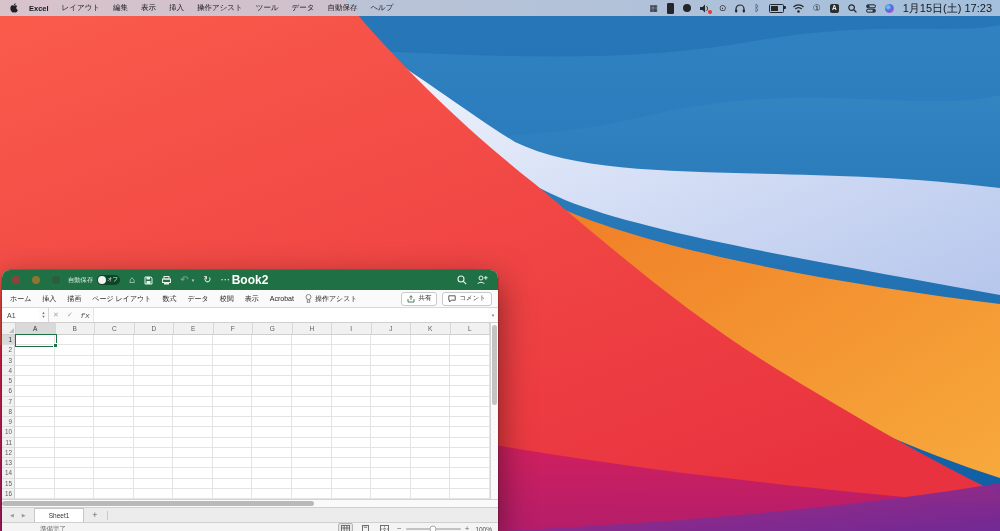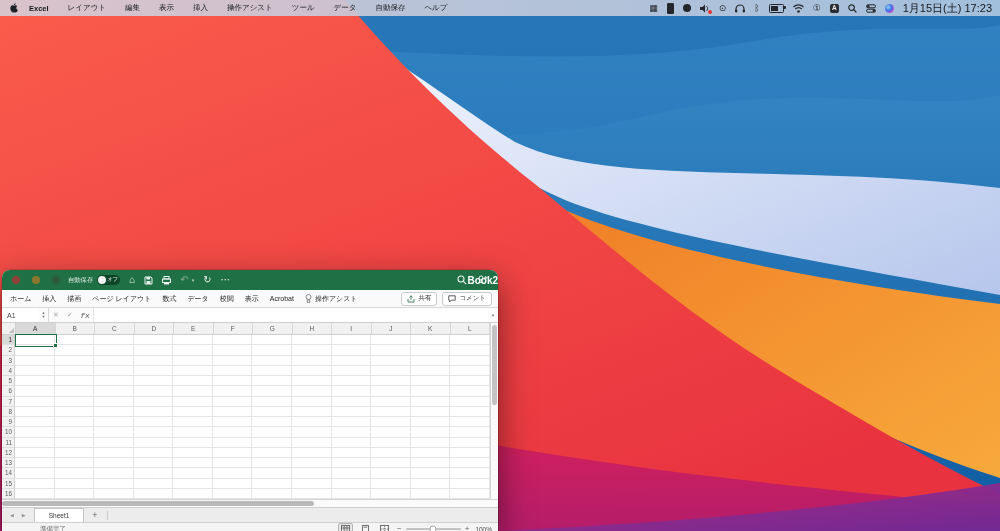--- a/index.html
+++ b/index.html
@@ -6,21 +6,21 @@
   body{width:1000px;height:531px;overflow:hidden;position:relative;
        font-family:"Liberation Sans","DejaVu Sans",sans-serif;
        -webkit-font-smoothing:antialiased;}
   #desktop{position:absolute;inset:0;}
   #wallpaper{position:absolute;inset:0;width:1000px;height:531px;display:block;}
 
   
   #menubar{position:absolute;left:0;top:0;width:1000px;height:16px;
     background:linear-gradient(90deg,rgba(214,204,214,.92),rgba(176,199,224,.9));
     display:flex;align-items:center;font-size:7.5px;color:#16181c;z-index:5;}
-  #menu-items{display:flex;align-items:center;gap:19px;margin-left:8px;}
+  #menu-items{display:flex;align-items:center;gap:13px;margin-left:8px;}
   .mitem{white-space:nowrap;cursor:default;}
   .appname{font-weight:bold;}
   #apple-logo{width:9px;height:10px;margin-left:10px;margin-right:2px;}
   #status-area{margin-left:auto;display:flex;align-items:center;gap:9px;margin-right:8px;}
   .sicon{display:inline-flex;align-items:center;justify-content:center;color:#1d2024;
          font-size:9px;line-height:1;position:relative;}
   .sicon svg{display:block;}
   .icon-batt-v{width:5px;height:9px;border:1px solid #23262b;border-radius:1px;background:#23262b;}
   .icon-moon{width:8px;height:8px;border-radius:50%;background:#23262b;}
   .badge{position:absolute;right:-2px;bottom:-1px;width:4px;height:4px;border-radius:50%;background:#e0382e;}
@@ -47,21 +47,21 @@
   #autosave{display:flex;align-items:center;gap:4px;margin-left:2px;}
   #autosave-label{font-size:6.3px;color:#e6efe9;}
   #autosave-toggle{width:23px;height:10px;border-radius:5px;background:#0e4527;display:flex;align-items:center;position:relative;}
   #autosave-knob{width:8px;height:8px;border-radius:50%;background:#f2f2f2;margin-left:1px;}
   #autosave-state{font-size:5.6px;color:#dfe9e3;margin-left:1px;letter-spacing:-.5px;}
   .qat{display:flex;align-items:center;gap:9px;margin-left:9px;}
   .qicon{font-size:10px;color:#e9f1ec;line-height:1;display:inline-flex;align-items:center;}
   .qicon svg{display:block;}
   .qicon.dim{opacity:.45;}
   .qcaret{font-size:5px;color:#bcd3c5;margin-left:-6px;}
-  #win-title{position:absolute;left:0;right:0;text-align:right;font-size:10px;font-weight:bold;color:#fff;pointer-events:none;}
+  #win-title{position:absolute;left:0;right:0;text-align:center;font-size:12px;font-weight:bold;color:#fff;pointer-events:none;}
   #title-right{margin-left:auto;display:flex;align-items:center;gap:10px;margin-right:10px;}
 
   
   #tabrow{height:17px;background:#fafafa;border-bottom:1px solid #d8d8d8;display:flex;align-items:center;}
   #ribbon-tabs{display:flex;align-items:center;gap:11px;margin-left:8px;font-size:7px;color:#262626;white-space:nowrap;}
   .rtab{cursor:default;}
   #assist-tab{display:flex;align-items:center;gap:3px;}
   #tab-actions{margin-left:auto;display:flex;align-items:center;gap:5px;margin-right:6px;}
   .tbtn{display:flex;align-items:center;gap:3px;height:12px;padding:0 5px;border:1px solid #c9c9c9;
         border-radius:3px;background:#fff;font-size:6.5px;color:#333;}

